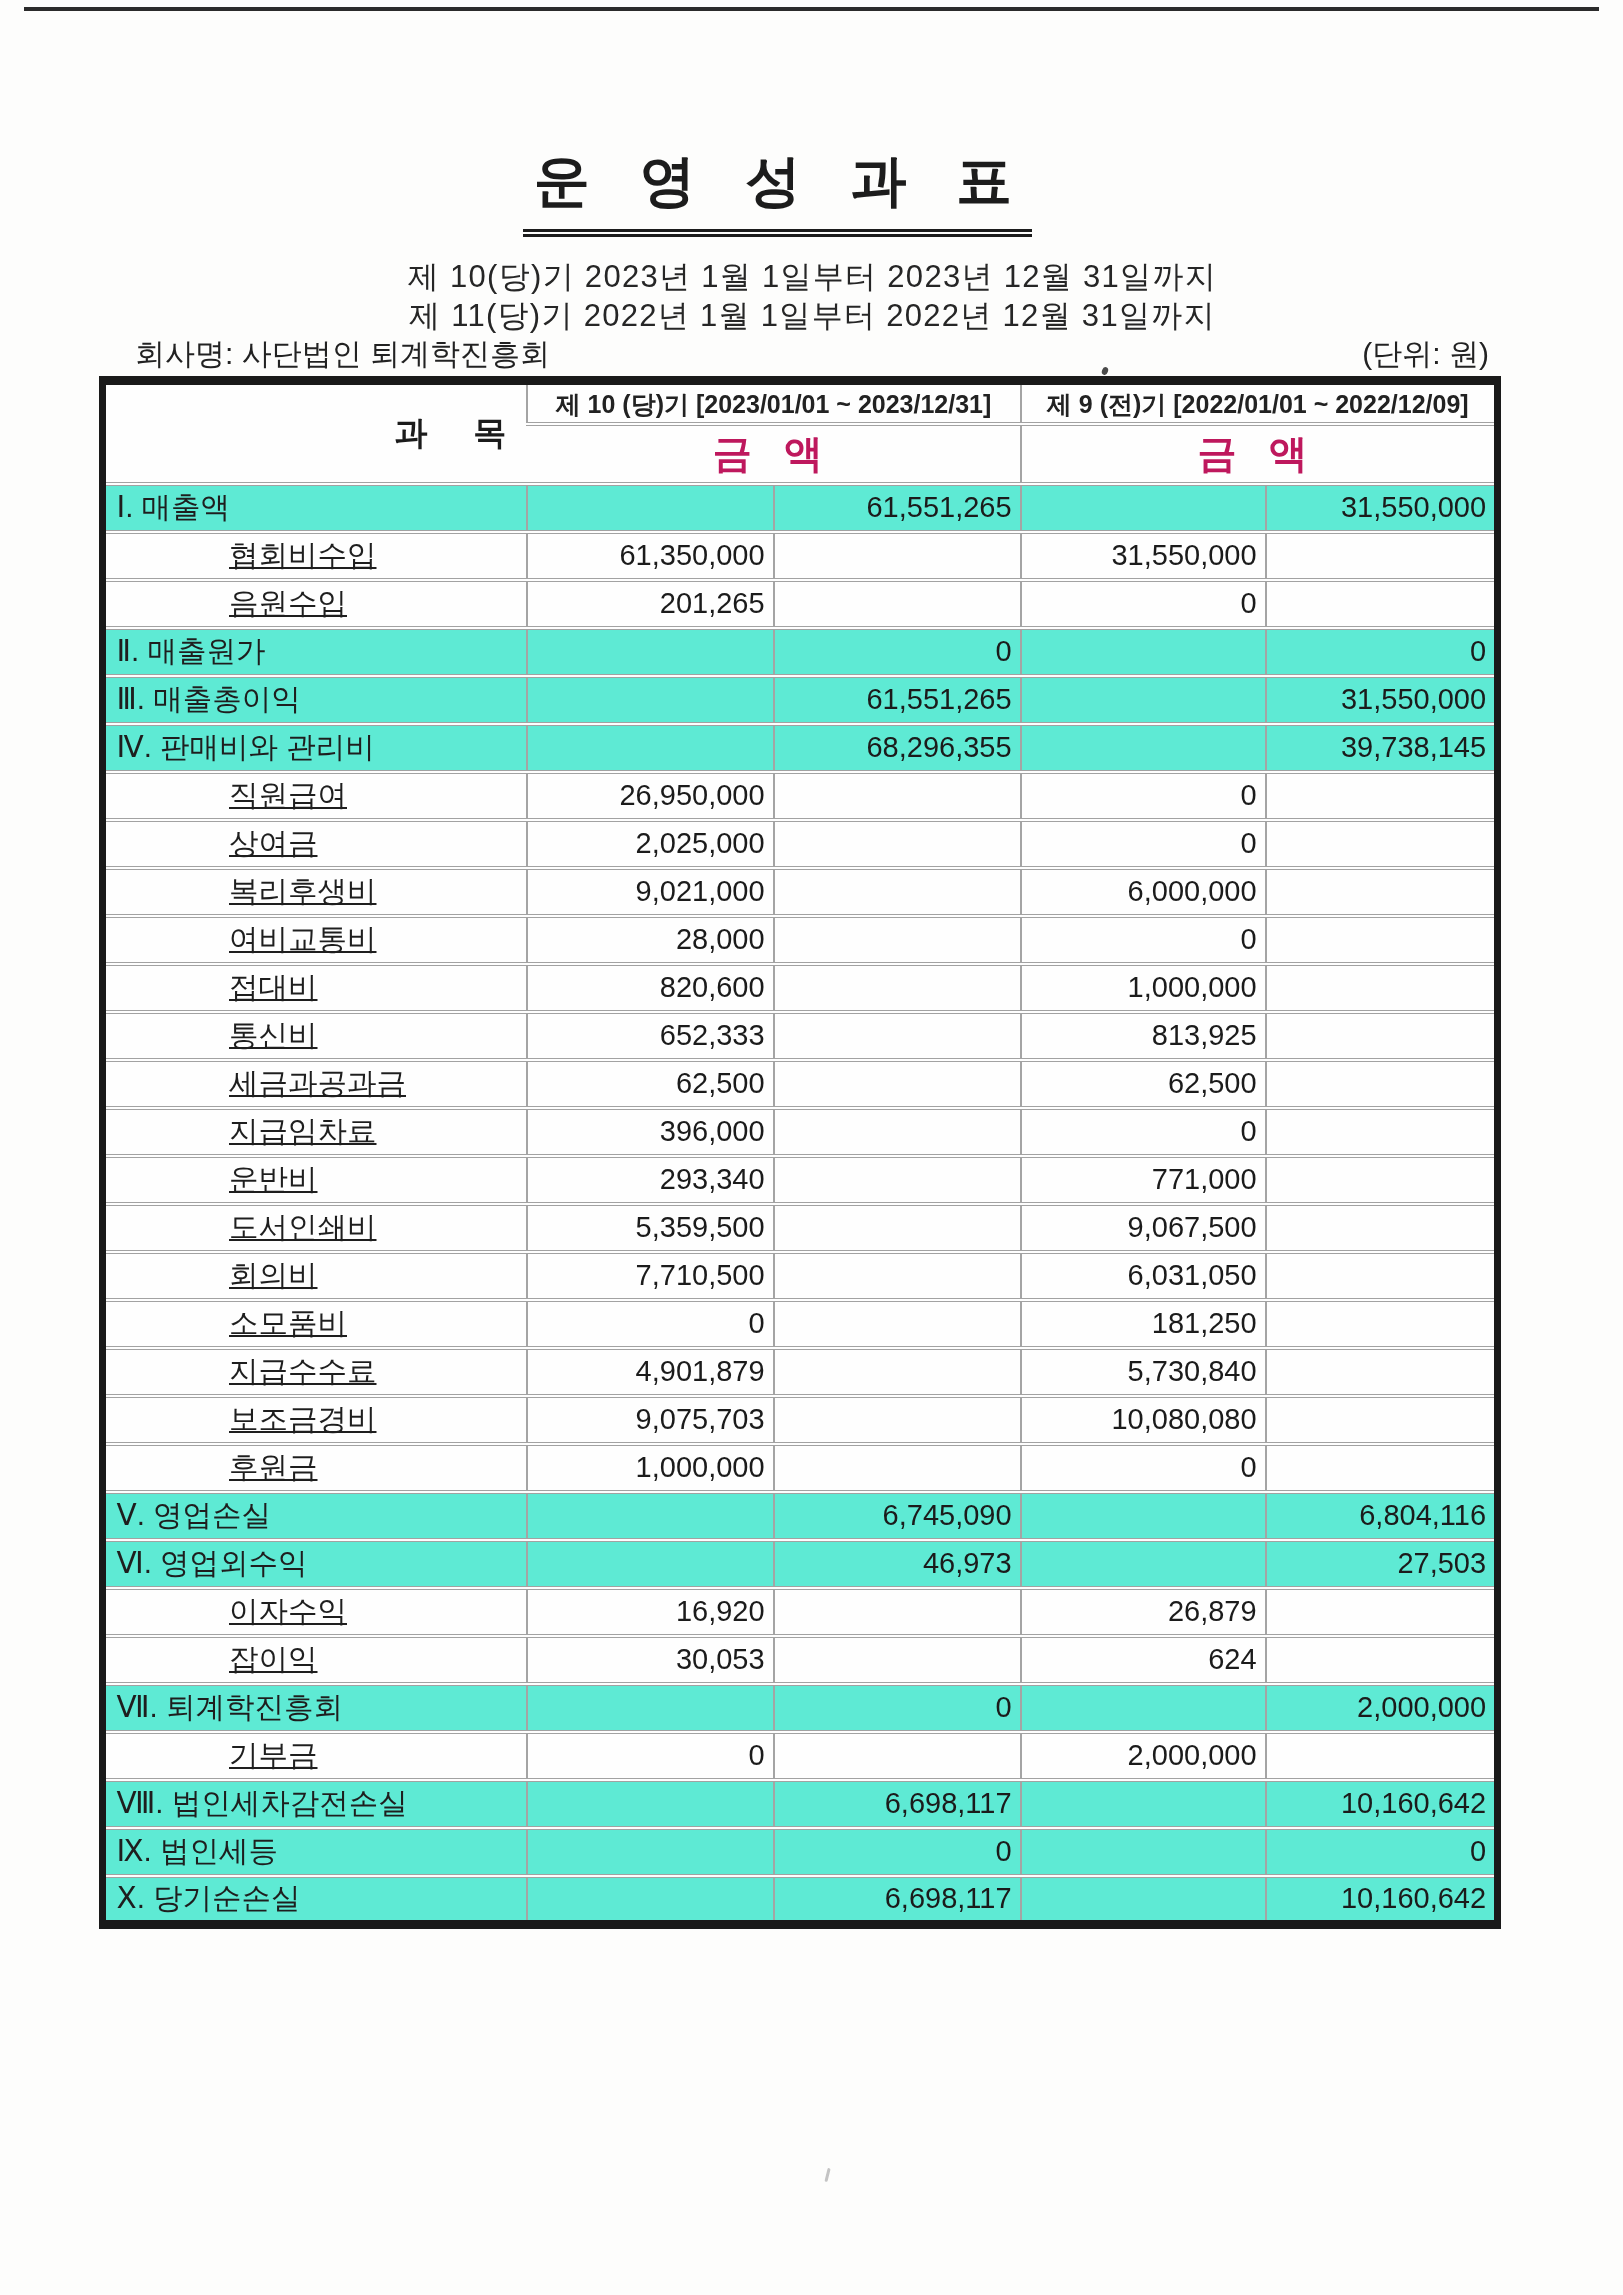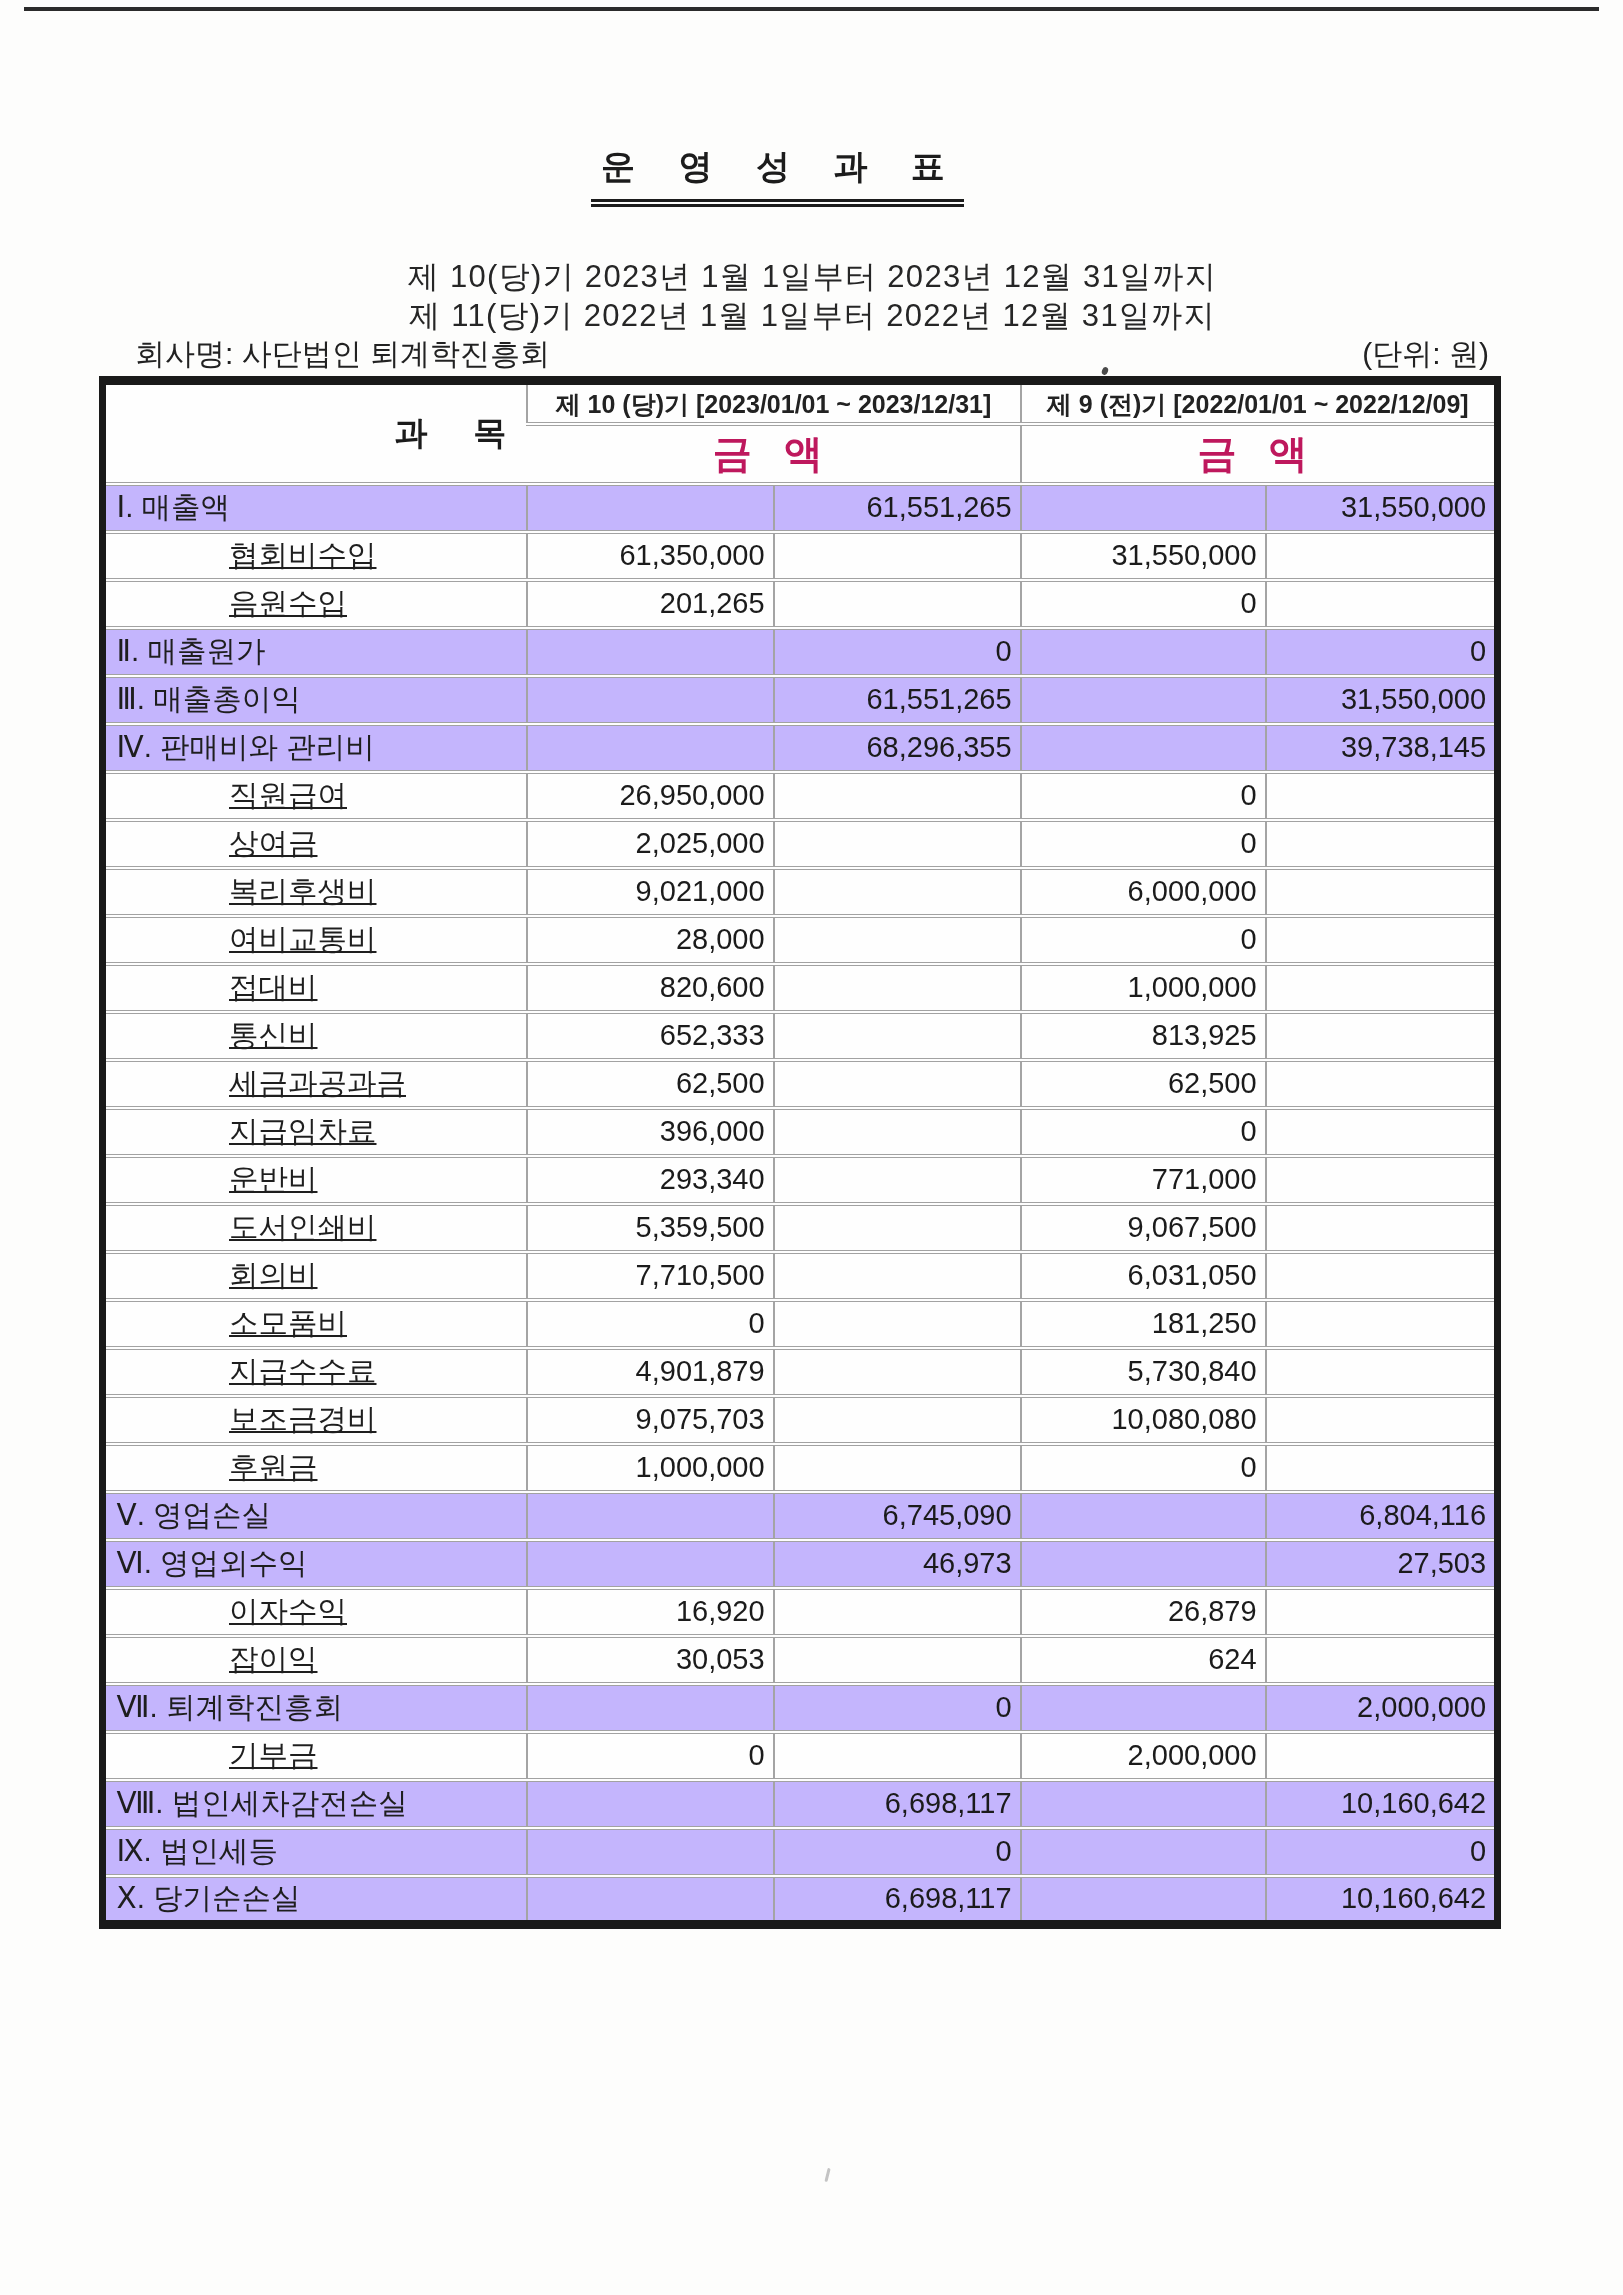--- a/index.html
+++ b/index.html
@@ -34,21 +34,21 @@
   }
   
   .title-wrap {
     position: absolute;
     top: 144px; left: 0; width: 1623px;
     text-align: center;
   }
   .title {
     display: inline-block;
     position: relative; left: -34px;
-    font-size: 34px; font-weight: bold;
+    font-size: 56px; font-weight: bold;
     letter-spacing: 17px;
     color: #1c1c1c;
     padding: 0 2.6px 9.2px 10.5px;
     border-bottom: 8.5px double #1c1c1c;
   }
   
   .periods {
     position: absolute;
     top: 257px; left: 0; width: 1609px;
     text-align: center;
@@ -102,21 +102,21 @@
     text-align: center; color: #222;
     padding-top: 2.6px;
   }
   tr.head-2 { height: 47px; }
   tr.head-2 th.amount-head {
     font-size: 39px; font-weight: bold; letter-spacing: 10.5px;
     text-align: center; color: #be185d;
   }
   
   tbody tr { height: 48px; }
-  tbody tr.section { background: #c4b5fd; }
+  tbody tr.section { background: #5eead4; }
   td.label {
     font-size: 29.5px; color: #1e1e1e;
     padding-left: 10.5px;
     text-align: left;
   }
   tr.detail td.label { padding-left: 123px; text-decoration: underline; }
   td.num {
     font-size: 29px; color: #1b1b1b;
     text-align: right;
     padding-right: 7.9px;

